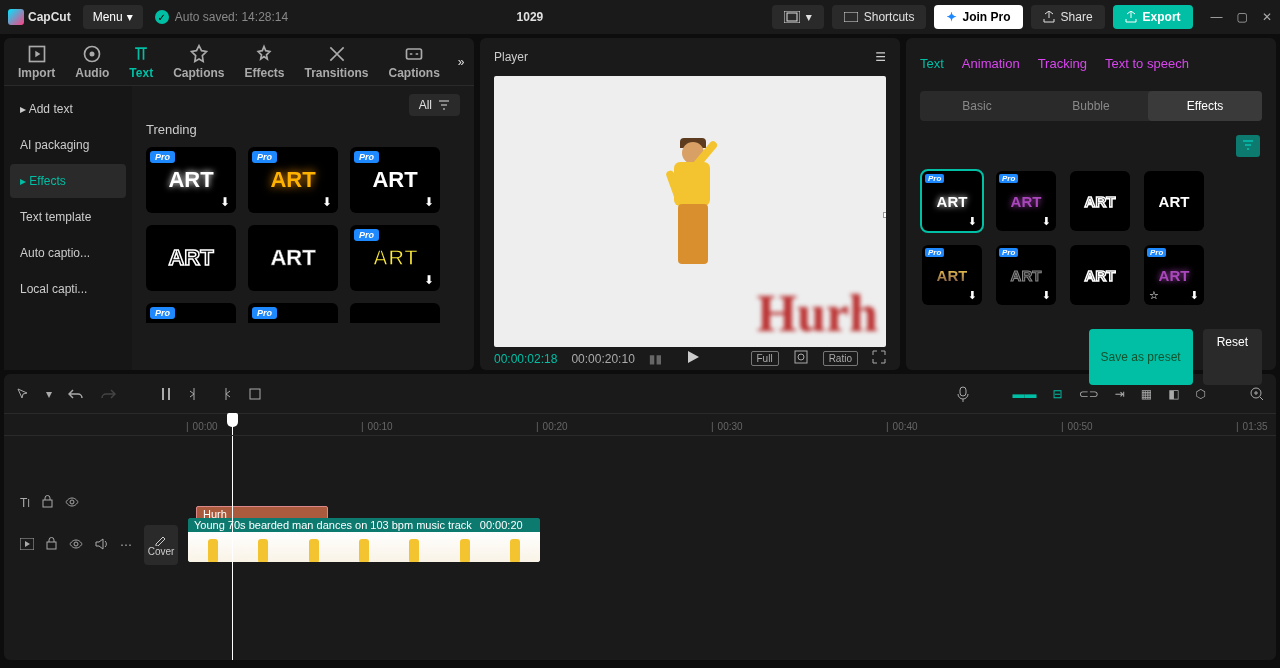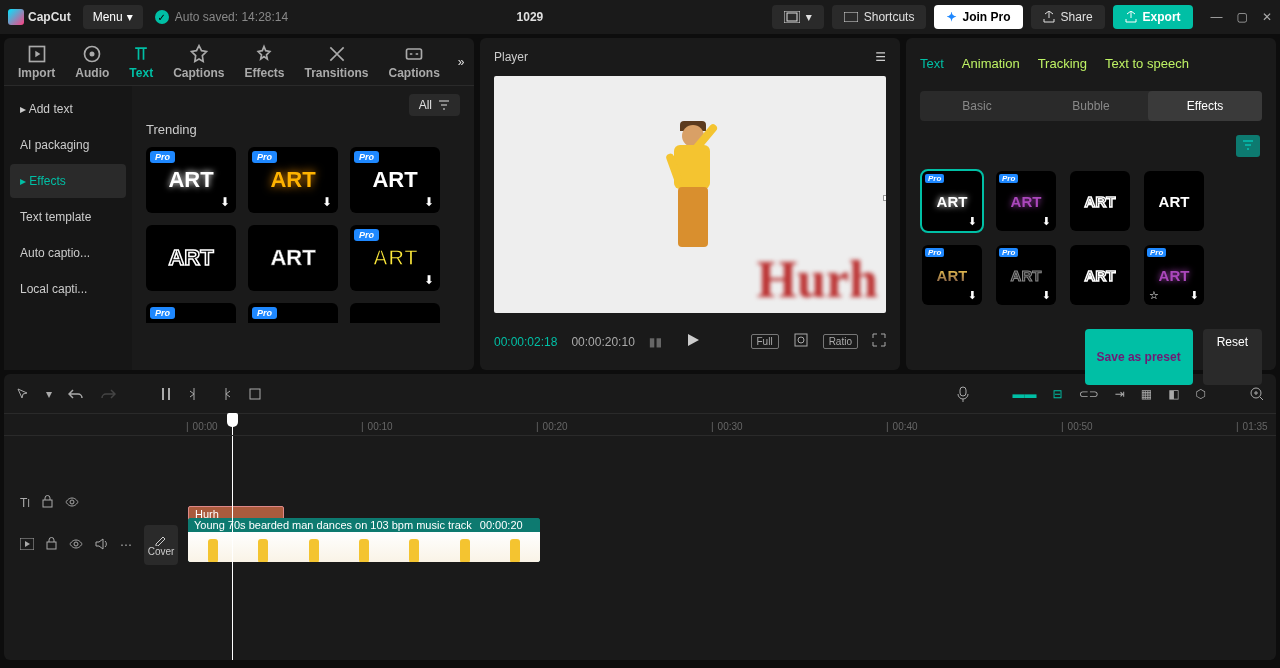--- a/index.html
+++ b/index.html
@@ -56,44 +56,44 @@
 .preview { margin: 0 14px; flex: 1; background: #eee; border-radius: 2px; position: relative; overflow: hidden; display:flex; align-items:center; justify-content:center; }
 .preview .person { width: 60px; height: 140px; position: relative; }
 .preview .head { width: 22px; height: 22px; background: #d9a066; border-radius: 50%; position:absolute; top:0; left:22px; }
 .preview .hat { width: 26px; height: 10px; background: #5c3b1e; border-radius: 4px 4px 0 0; position:absolute; top:-4px; left:20px;}
 .preview .torso { width: 36px; height: 44px; background: #f4c430; border-radius: 6px; position:absolute; top:20px; left:14px;}
 .preview .arm1 { width: 8px; height: 36px; background: #f4c430; position:absolute; top:-4px; left:40px; transform:rotate(40deg); border-radius:4px;}
 .preview .arm2 { width: 8px; height: 30px; background: #f4c430; position:absolute; top:28px; left:10px; transform:rotate(-20deg); border-radius:4px;}
 .preview .legs { width: 30px; height: 60px; background: #d98f2e; position:absolute; top:62px; left:18px; border-radius: 4px;}
 .preview .txt { position: absolute; bottom: 4px; right: 8px; font-size: 52px; font-weight: 700; color: #b33; filter: blur(2px); font-family: serif;}
 .preview-handles { position:absolute; top:50%; right:-3px; width:6px; height:6px; background:#fff; border:1px solid #999;}
-.player-ctrl { display: flex; align-items: center; padding: 19px 14px; gap: 14px; color: #aaa; }
+.player-ctrl { display: flex; align-items: center; padding: 2px 14px; gap: 14px; color: #aaa; }
 .time-current { color: #00BFA5; }
 .play-btn { margin-left: 10px; cursor:pointer;}
 .player-ctrl .spacer { flex: 1; }
 .pc-box { border: 1px solid #777; padding: 1px 5px; border-radius: 2px; font-size: 10px; cursor:pointer;}
 
 .right-panel { width: 370px; display: flex; flex-direction: column; }
 .insp-tabs { display: flex; gap: 18px; padding: 12px 14px 0; }
-.itab { padding: 6px 0; cursor: pointer; color: #bef264; font-size: 13px; }
+.itab { padding: 6px 0; cursor: pointer; color: #d946ef; font-size: 13px; }
 .itab.active { color: #00BFA5; }
 .sub-tabs { display: flex; background: #2a2a2a; margin: 14px; border-radius: 4px; }
 .stab { flex: 1; text-align: center; padding: 8px; cursor: pointer; color: #888; border-radius: 4px;}
 .stab.active { background: #3a3a3a; color: #fff; }
 .rfilter { display:flex; justify-content:flex-end; padding: 0 16px;}
 .rfilter-btn { background:#0d7a70; color:#00e5d4; padding:4px 6px; border-radius:3px; cursor:pointer;}
 .effects-grid { display: flex; flex-wrap: wrap; gap: 14px; padding: 14px 16px; }
 .ethumb { width: 60px; height: 60px; background: #000; border-radius: 6px; position: relative; display:flex; align-items:center; justify-content:center; cursor:pointer;}
 .ethumb.selected { outline: 2px solid #00BFA5; }
 .ethumb .art { font-weight: 900; font-size: 15px; }
 .ethumb .pro { position:absolute; top:3px; left:3px; background:#1e88ff; color:#fff; font-size:8px; padding:0 3px; border-radius:2px; font-weight:700; font-style:italic;}
 .ethumb .dl { position:absolute; bottom:3px; right:5px; color:#fff; font-size:11px;}
 .ethumb .star { position:absolute; bottom:3px; left:5px; color:#fff; font-size:11px;}
 .rp-footer { margin-top: auto; display:flex; gap:10px; justify-content:flex-end; padding: 10px 14px;}
-.btn-preset { background:#00BFA5; color:#701a75; padding:21px 12px; border-radius:4px; cursor:pointer; font-weight:700;}
+.btn-preset { background:#00BFA5; color:#14532d; padding:21px 12px; border-radius:4px; cursor:pointer; font-weight:400;}
 .btn-reset { background:#2a2a2a; color:#fff; padding:6px 14px; border-radius:4px; cursor:pointer;}
 
 .timeline { height: 286px; background: #1a1a1a; margin: 0 4px 4px; border-radius: 6px; display:flex; flex-direction:column;}
 .tl-toolbar { height: 40px; display:flex; align-items:center; padding: 0 12px; gap: 16px; border-bottom: 1px solid #2a2a2a;}
 .tl-toolbar .spacer { flex:1; }
 .tl-icon { color:#aaa; cursor:pointer; display:flex; align-items:center;}
 .tl-icon.disabled { color:#444; }
 .tl-icon.teal { color:#00BFA5;}
 .tl-ruler { height: 22px; position:relative; border-bottom:1px solid #2a2a2a; font-size:10px; color:#666;}
 .ruler-mark { position:absolute; top:7px; }
@@ -462,21 +462,21 @@
         <span><svg width="11" height="13">
               <rect x="1" y="5" width="9" height="7" fill="none" stroke="currentColor"></rect>
               <path d="M3 5V3a2.5 2.5 0 015 0v2" fill="none" stroke="currentColor"></path>
             </svg></span>
         <span><svg width="14" height="10">
               <path d="M1 5s2-4 6-4 6 4 6 4-2 4-6 4-6-4-6-4z" fill="none" stroke="currentColor"></path>
               <circle cx="7" cy="5" r="2" fill="none" stroke="currentColor"></circle>
             </svg></span>
       </div>
       <div class="track-content">
-        <div class="text-clip" style="left:4px;width:96px"><span>Hurh</span></div>
+        <div class="text-clip" style="left:12px;width:132px"><span>Hurh</span></div>
       </div>
     </div>
     <div class="track-row">
       <div class="track-hdr">
         <span><svg width="14" height="12">
               <rect width="14" height="12" fill="none" stroke="currentColor"></rect>
               <path d="M5 3l5 3-5 3z"></path>
             </svg></span>
         <span><svg width="11" height="13">
               <rect x="1" y="5" width="9" height="7" fill="none" stroke="currentColor"></rect>

